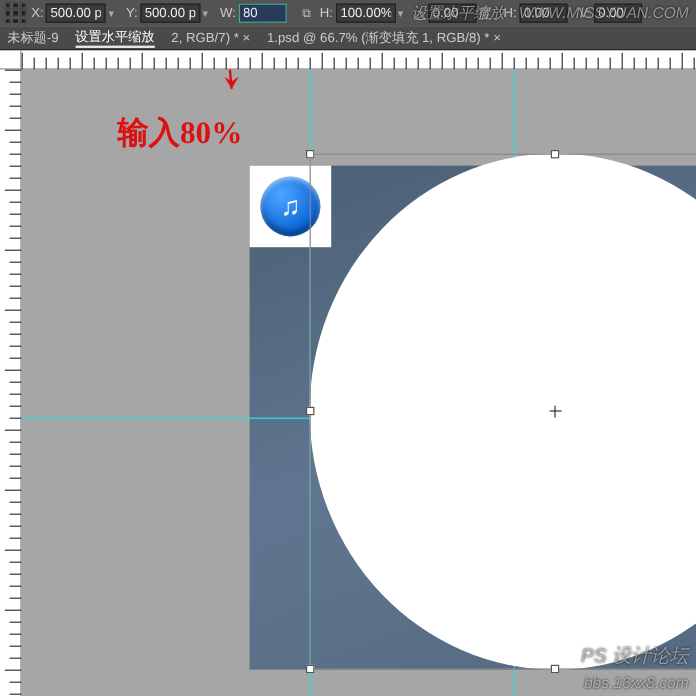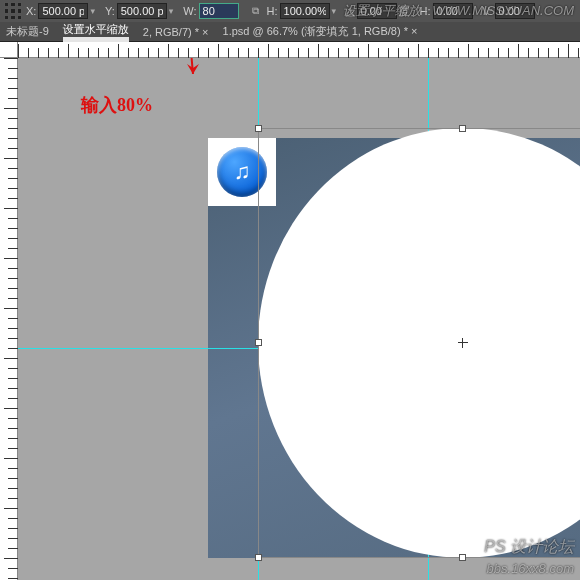--- a/index.html
+++ b/index.html
@@ -8,21 +8,21 @@
   .options-bar .grp { display: flex; align-items: center; gap: 2px; margin-right: 6px; }
   .options-bar label { color: #ccc; font-size: 11px; }
   .options-bar input { background: #3a3a3a; color: #eee; border: 1px solid #222; height: 16px; padding: 0 3px; width: 50px; font-size: 11px; }
   .options-bar input.narrow { width: 40px; }
   .options-bar .triangle { color: #aaa; font-size: 9px; }
   .options-bar .link-icon { width: 14px; height: 14px; display: flex; align-items: center; justify-content: center; color: #bbb; font-size: 10px; }
   .options-bar .ref-grid { width: 18px; height: 18px; display: grid; grid-template: repeat(3,1fr)/repeat(3,1fr); gap: 1px; }
   .options-bar .ref-grid span { background: #222; border: 1px solid #555; }
   .tabbar { background: #4a4a4a; height: 20px; display: flex; align-items: center; padding: 0 6px; gap: 14px; color: #ccc; font-size: 11px; border-bottom: 1px solid #222; }
   .tabbar .tab { cursor: pointer; white-space: nowrap; }
-  .tabbar .tab.active { border-bottom: 5px solid #e5e5e5; color: #fff; }
+  .tabbar .tab.active { border-bottom: 2px solid #e5e5e5; color: #fff; }
   .ruler-h { position: absolute; top: 42px; left: 18px; right: 0; height: 16px; background: #fff; border-bottom: 1px solid #888; }
   .ruler-h .tick { position: absolute; top: 6px; width: 1px; height: 10px; background: #333; }
   .ruler-h .tick.big { top: 2px; height: 14px; }
   .ruler-v { position: absolute; top: 58px; left: 0; width: 18px; bottom: 0; background: #fff; border-right: 1px solid #888; }
   .ruler-v .tick { position: absolute; left: 8px; height: 1px; width: 10px; background: #333; }
   .ruler-v .tick.big { left: 4px; width: 14px; }
   .ruler-corner { position: absolute; top: 42px; left: 0; width: 18px; height: 16px; background: #fff; border-right: 1px solid #888; border-bottom: 1px solid #888; }
   .canvas-area { position: absolute; top: 58px; left: 18px; right: 0; bottom: 0; background: #a6a6a6; overflow: hidden; }
   .artboard { position: absolute; top: 80px; left: 190px; width: 420px; height: 420px; background: linear-gradient(160deg, #4a5f73 0%, #607690 50%, #556a80 100%); }
   .itunes-ref { position: absolute; top: 0; left: 0; width: 68px; height: 68px; background: #fff; display: flex; align-items: center; justify-content: center; }
@@ -239,19 +239,19 @@
       <div class="center"></div>
     </div>
   </div>
 
   <div class="arrow" style="left:165px; top:-56px;">
     <svg width="24" height="90">
         <path d="M8 0 C 6 30 8 50 10 72" stroke="#d11" stroke-width="2" fill="none"></path>
         <path d="M10 72 l -6 -10 l 6 4 l 6 -4 z" fill="#d11"></path>
       </svg>
   </div>
-  <div class="annot" style="left:63px; top:35px; font-size:18px;">输入80%</div>
+  <div class="annot" style="left:80px; top:35px; font-size:26px;">输入80%</div>
 
 </div>
 
 <div class="watermark" style="top:2px;">设置水平缩放 · WWW.MISSYUAN.COM</div>
 <div class="watermark" style="bottom:22px; font-size:16px;">PS 设计论坛</div>
 <div class="watermark" style="bottom:4px;">bbs.16xx8.com</div>
 
 </body></html>

